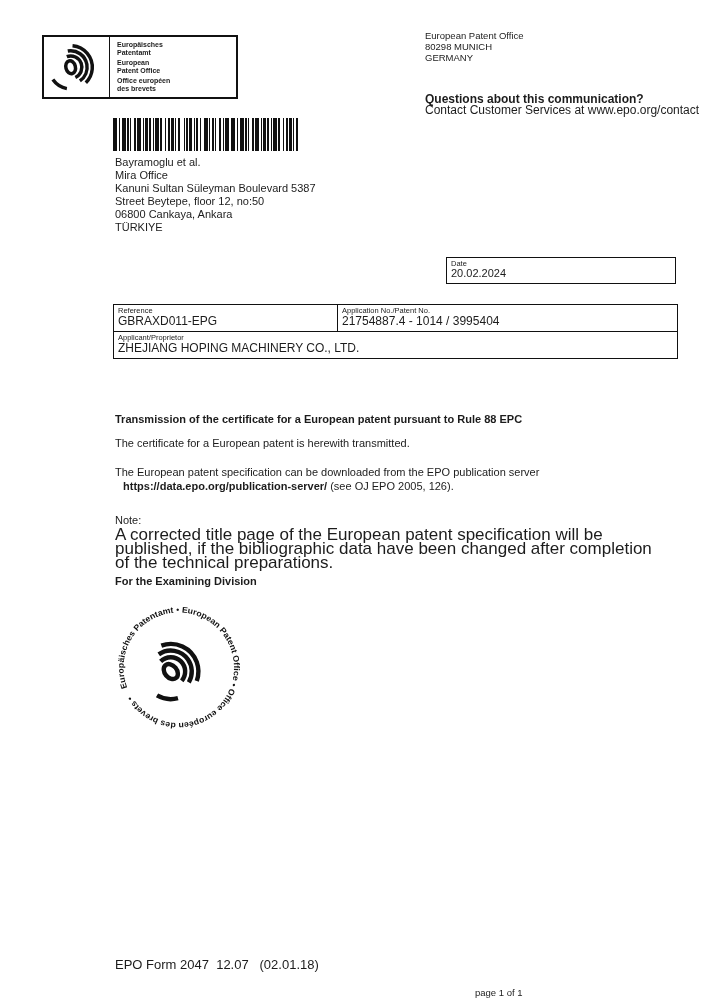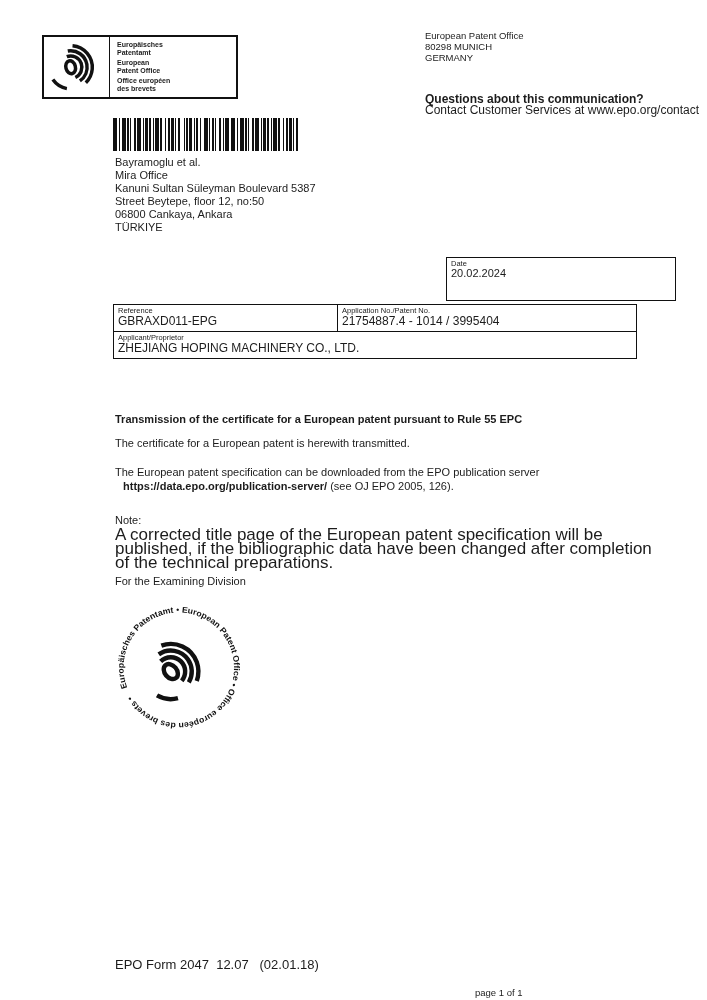--- a/index.html
+++ b/index.html
@@ -32,43 +32,43 @@
   .office-address { left:425px; top:30px; font-size:9.5px; line-height:11px; }
   .contact { left:425px; top:94px; font-size:12px; line-height:11px; }
   .contact-heading { font-weight:bold; }
 
   
   .barcode { left:113px; top:118px; width:187px; height:33px; }
   .recipient { left:115px; top:156px; font-size:11px; line-height:13px; }
 
   
   .date-box {
-    left:446px; top:257px; width:230px; height:44px;
+    left:446px; top:257px; width:230px; height:27px;
     border:1.5px solid #111; padding:1px 4px;
   }
   .date-label { font-size:7.5px; line-height:9px; }
   .date-value { font-size:11px; text-align:left; margin-top:-1px; }
 
   
-  .ref-table { left:113px; top:304px; width:524px; border:1.5px solid #111; background:#fff; }
+  .ref-table { left:113px; top:304px; width:565px; border:1.5px solid #111; background:#fff; }
   .ref-row1 { display:flex; border-bottom:1.5px solid #111; }
   .ref-cell { padding:1px 4px 3px 4px; }
   .ref-cell-left { width:224px; border-right:1.5px solid #111; }
   .ref-cell-right { flex:1; }
   .cell-label { font-size:7.5px; line-height:9px; }
   .cell-value { font-size:12px; line-height:13px; }
 
   
   .body-title { left:115px; top:413px; font-size:11px; font-weight:bold; }
   .para1 { left:115px; top:437px; font-size:11px; }
   .para2 { left:115px; top:465px; font-size:11px; line-height:14px; width:555px; }
   .bold { font-weight:bold;padding-left:8px; }
   .note-label { left:115px; top:514px; font-size:11px; }
   .note-text { left:115px; top:528px; font-size:17px; line-height:14px; width:555px; }
-  .signoff { left:115px; top:575px; font-size:11px; font-weight:normal; }
+  .signoff { left:115px; top:575px; font-size:11px; font-weight:bold; }
 
   
   .seal { left:106px; top:597px; width:144px; height:138px; }
   .seal text { font-weight:bold; }
 
   
   .footer-left { left:115px; top:957px; font-size:13px; white-space:pre; }
   .footer-right { left:475px; top:957px; font-size:9.5px;margin-top:30px; }
 </style>
 </head>
@@ -145,21 +145,21 @@
       <div class="cell-label">Application No./Patent No.</div>
       <div class="cell-value">21754887.4 - 1014 / 3995404</div>
     </div>
   </div>
   <div class="ref-cell">
     <div class="cell-label">Applicant/Proprietor</div>
     <div class="cell-value">ZHEJIANG HOPING MACHINERY CO., LTD.</div>
   </div>
 </div>
 
-<div class="abs body-title">Transmission of the certificate for a European patent pursuant to Rule 55 EPC</div>
+<div class="abs body-title">Transmission of the certificate for a European patent pursuant to Rule 88 EPC</div>
 <div class="abs para1">The certificate for a European patent is herewith transmitted.</div>
 <div class="abs para2">
   <span>The European patent specification can be downloaded from the EPO publication server</span><br>
   <span class="bold">https://data.epo.org/publication-server/</span><span> (see OJ EPO 2005, 126).</span>
 </div>
 <div class="abs note-label">Note:</div>
 <div class="abs note-text">A corrected title page of the European patent specification will be published, if the bibliographic data have been changed after completion of the technical preparations.</div>
 <div class="abs signoff">For the Examining Division</div>
 
 <div class="abs seal">

